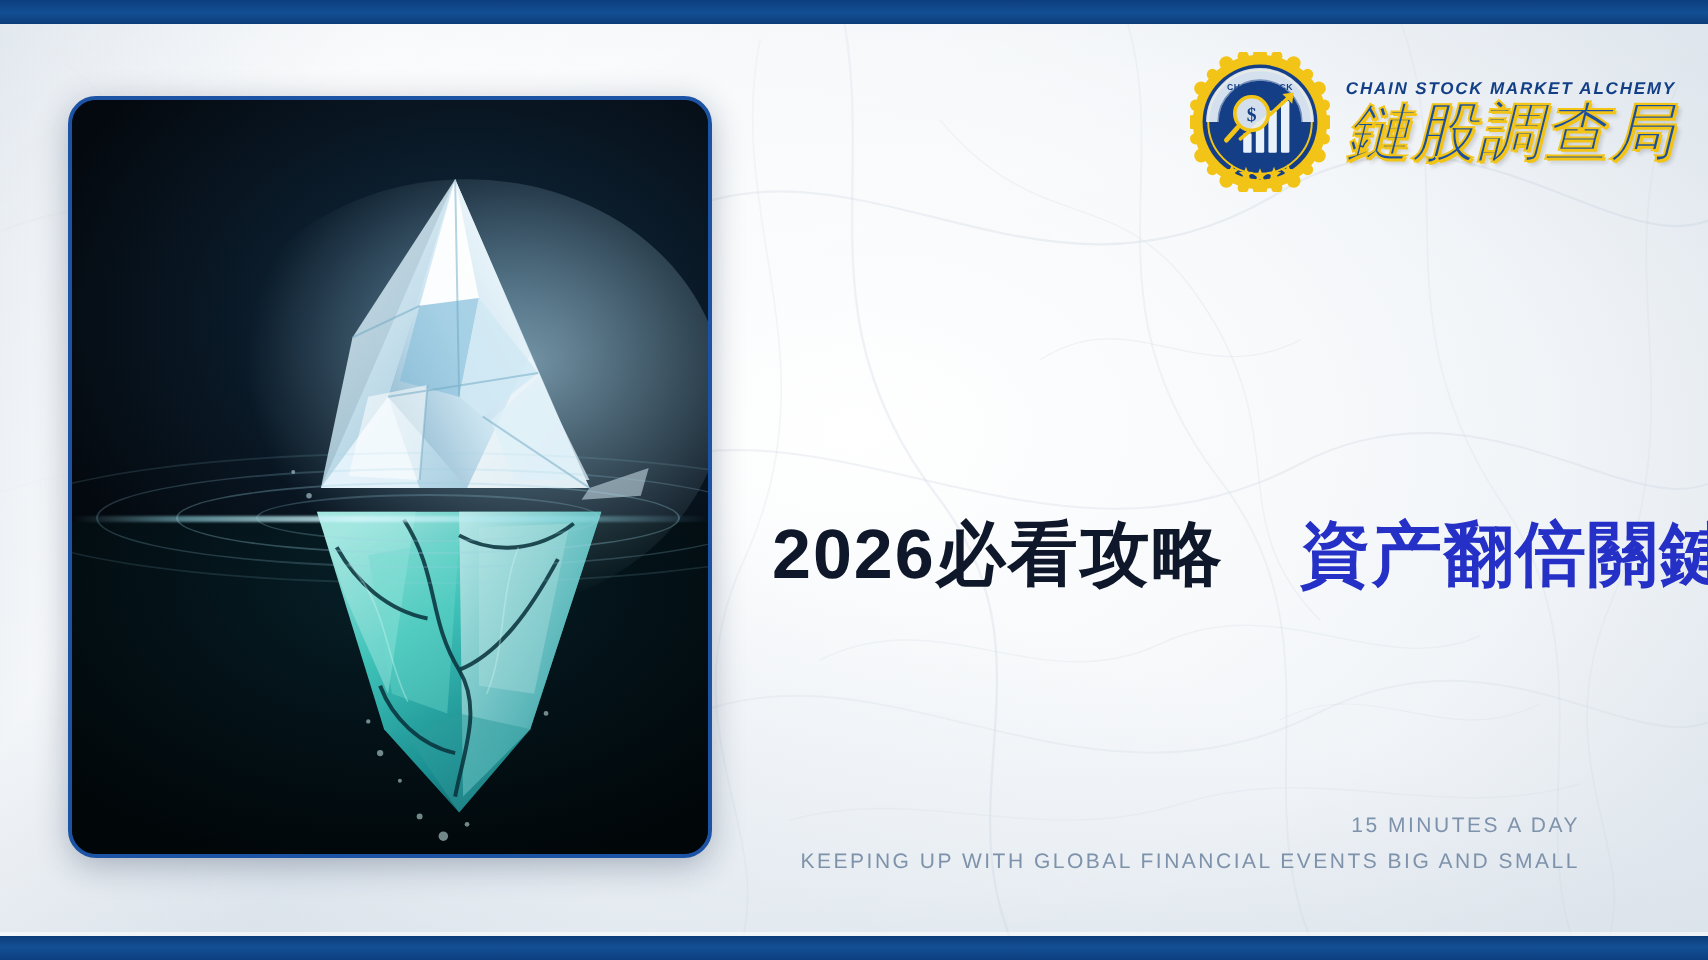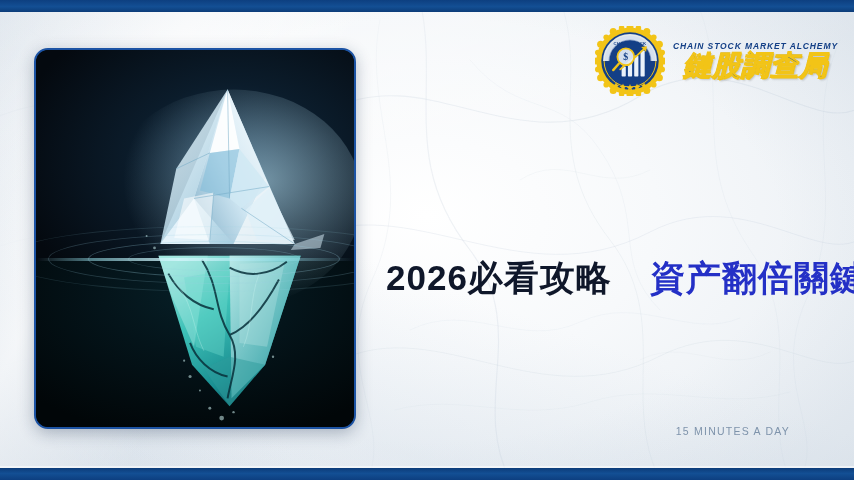--- a/index.html
+++ b/index.html
@@ -168,34 +168,34 @@
   .logo {
     position: absolute;
     right: 16px;
     top: 26px;
     height: 70px;
     display: flex;
     align-items: center;
     gap: 8px;
     z-index: 25;
   }
-  .wordmark { line-height: 1; text-align: center; }
+  .wordmark { line-height: 1; }
   .wordmark .en {
     display: block;
     font-size: 8.5px;
     font-weight: 700;
     letter-spacing: .9px;
     color: #133f86;
     font-style: italic;
     margin-bottom: 2px;
   }
   .wordmark .cn {
     display: block;
-    font-size: 28px;
-    font-weight: 700;
+    font-size: 32px;
+    font-weight: 400;
     font-style: italic;
     letter-spacing: 1px;
     color: #1b4fa0;
     -webkit-text-stroke: 1px #f2c417;
     text-shadow: 1px 1px 0 #f2c417, 2px 2px 2px rgba(0,0,0,.18);
   }
 </style>
 </head>
 <body>
 
@@ -396,15 +396,16 @@
 
 
   <div class="subline">
     <span class="sub-red">2026必看攻略</span>
     <span class="sub-gap"></span>
     <span class="sub-blue">資产翻倍關鍵</span>
   </div>
 
   <div class="tagline">
     <span class="t1">15 MINUTES A DAY</span>
+    <span class="t2">KEEPING UP WITH GLOBAL FINANCIAL EVENTS BIG AND SMALL</span>
   </div>
 
 </div>
 
 </body></html>

